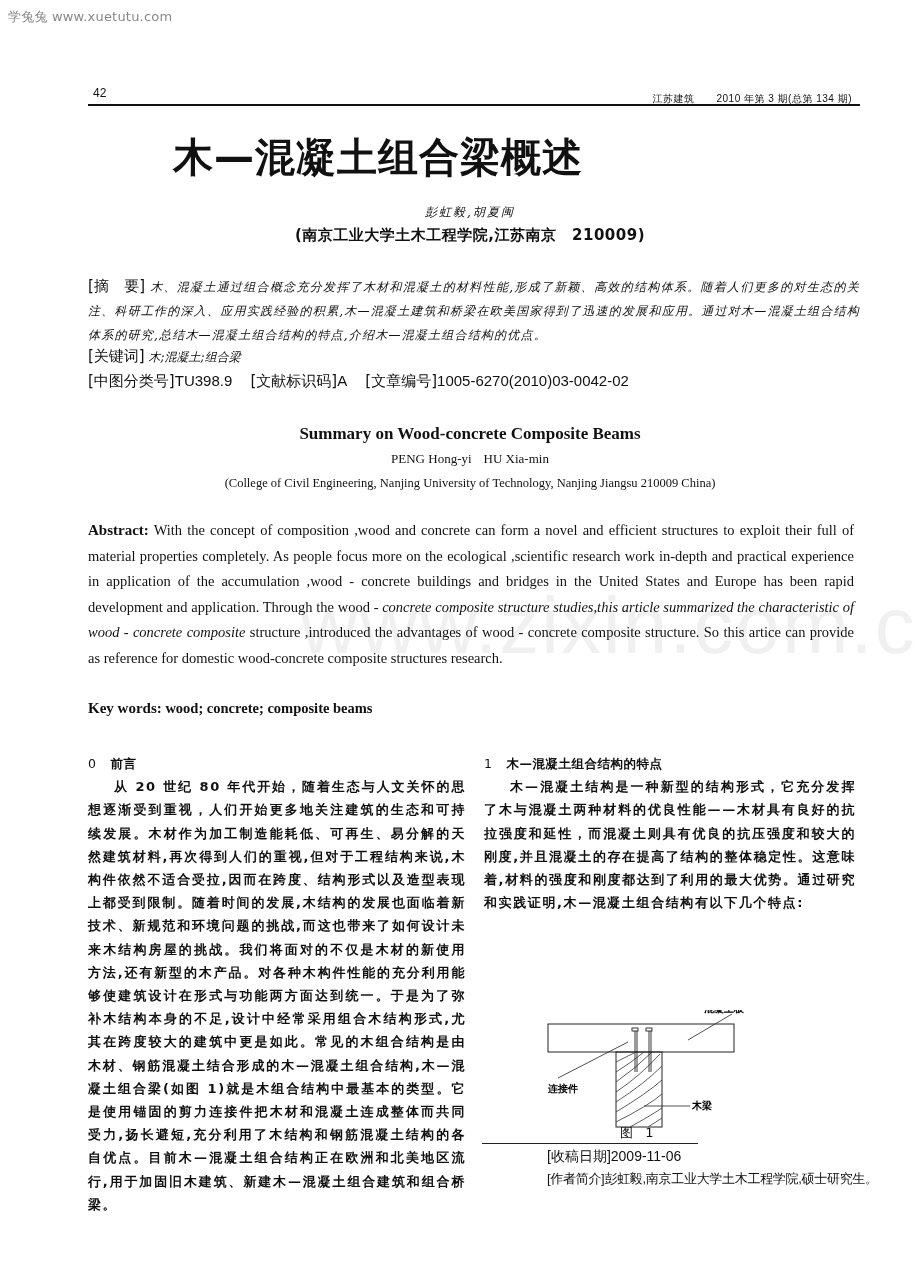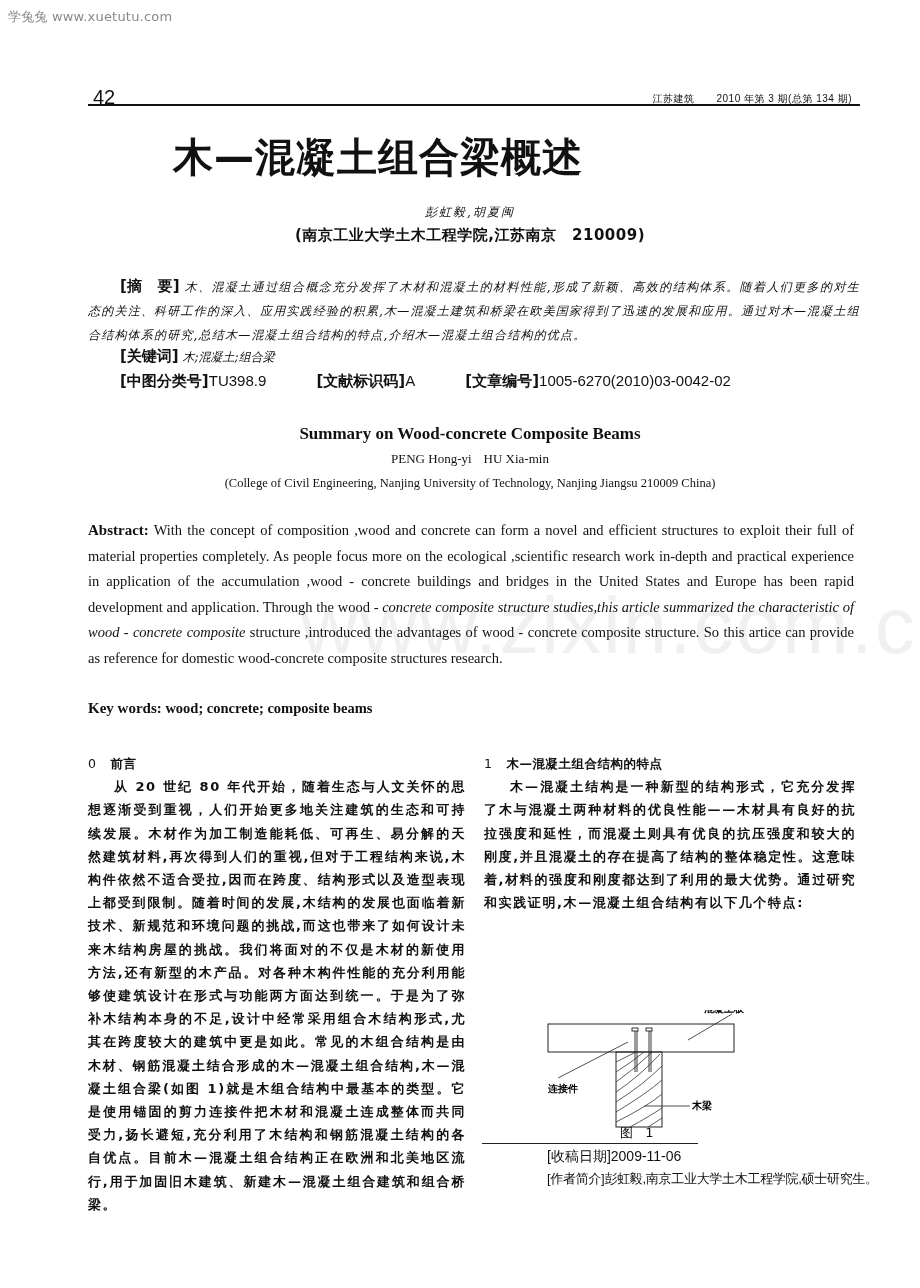--- a/index.html
+++ b/index.html
@@ -1,27 +1,27 @@
 <!DOCTYPE html>
 <html><head>
   <meta charset="utf-8">
   <style>
     html, body { margin: 0; padding: 0; background: #ffffff; }
     body { width: 920px; height: 1288px; position: relative; overflow: hidden; color: #111; font-family: "DejaVu Serif", serif; }
     .abs { position: absolute; }
     .watermark { left: 8px; top: 8px; font-size: 13px; color: #888; font-family: "DejaVu Sans", sans-serif; letter-spacing: 0.2px; }
-    .page-num { left: 93px; top: 86px; font-size: 20px; font-family: "Liberation Sans", sans-serif; }
+    .page-num { left: 93px; top: 86px; font-size: 12px; font-family: "Liberation Sans", sans-serif; }
     .journal { right: 68px; top: 76px; font-size: 10px; font-family: "Liberation Sans", sans-serif; letter-spacing: 0.5px; margin-top: 16px; }
     .journal .jname { margin-right: 22px; }
     .header-rule { left: 88px; top: 104px; width: 772px; height: 2px; background: #111; }
     .title-cn { left: 0; width: 756px; top: 130px; text-align: center; font-size: 40px; font-weight: bold; letter-spacing: 1px; font-family: "DejaVu Sans", sans-serif; }
     .authors-cn { left: 0; width: 940px; top: 204px; text-align: center; font-size: 12px; font-style: italic; letter-spacing: 2px; }
     .affil-cn { left: 0; width: 940px; top: 226px; text-align: center; font-size: 15px; font-weight: bold; font-family: "DejaVu Sans", sans-serif; letter-spacing: 0.5px; }
     .abstract-cn { left: 88px; width: 772px; top: 274px; font-size: 12px; line-height: 24px; font-family: "DejaVu Serif", serif; letter-spacing: 1.2px; text-align: justify; }
-    .lbl { font-family: "DejaVu Sans", sans-serif; font-weight: bold; font-size: 15px; letter-spacing: 0; font-style: normal; margin-left: 32px; }
+    .lbl { font-family: "DejaVu Sans", sans-serif; font-weight: normal; font-size: 15px; letter-spacing: 0; font-style: normal; }
     .abs-body { font-style: italic; }
     .keywords-cn { left: 88px; top: 347px; font-size: 12px; font-style: italic; }
     .classify { left: 88px; top: 372px; font-size: 15px; font-family: "Liberation Sans", sans-serif; text-align: right; }
     .classify .item { margin-right: 14px; }
     .classify .lbl { font-size: 15px; }
     .title-en { left: 0; width: 940px; top: 424px; text-align: center; font-size: 17px; font-weight: bold; font-family: "Liberation Serif", serif; }
     .authors-en { left: 0; width: 940px; top: 451px; text-align: center; font-size: 13px; font-family: "Liberation Serif", serif; }
     .authors-en span { margin: 0 6px; }
     .affil-en { left: 0; width: 940px; top: 476px; text-align: center; font-size: 12.5px; font-family: "Liberation Serif", serif; }
     .abstract-en { left: 88px; width: 766px; top: 518px; font-size: 14.5px; line-height: 25.6px; font-family: "Liberation Serif", serif; text-align: justify; }

